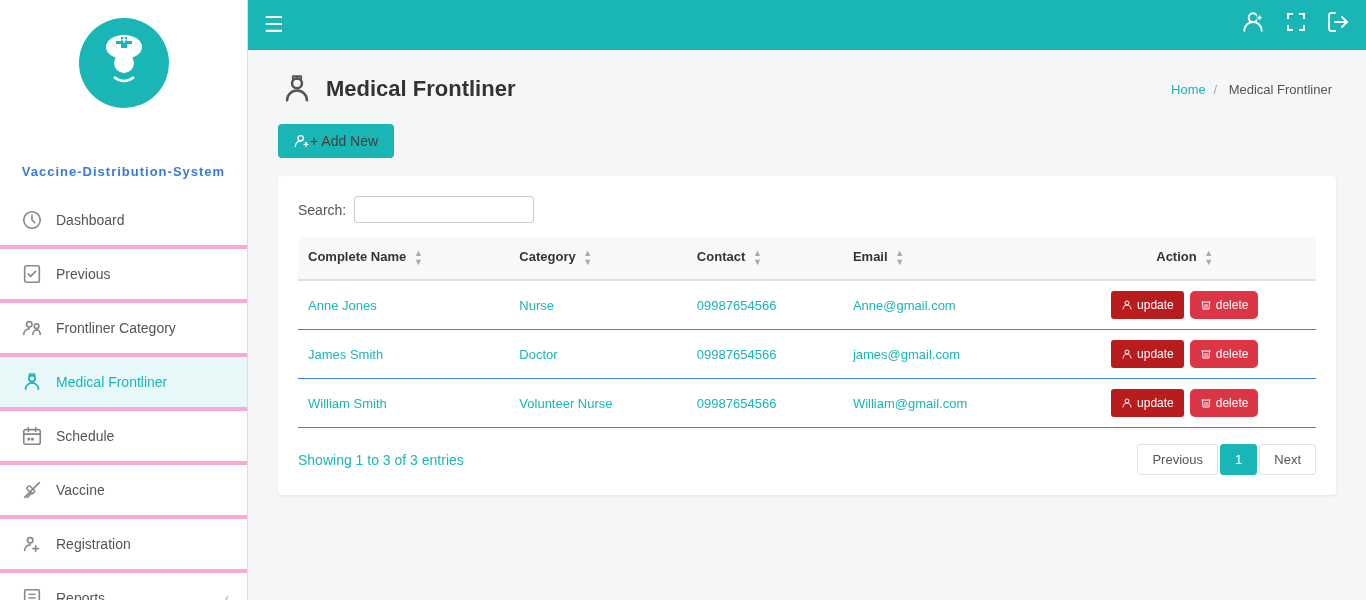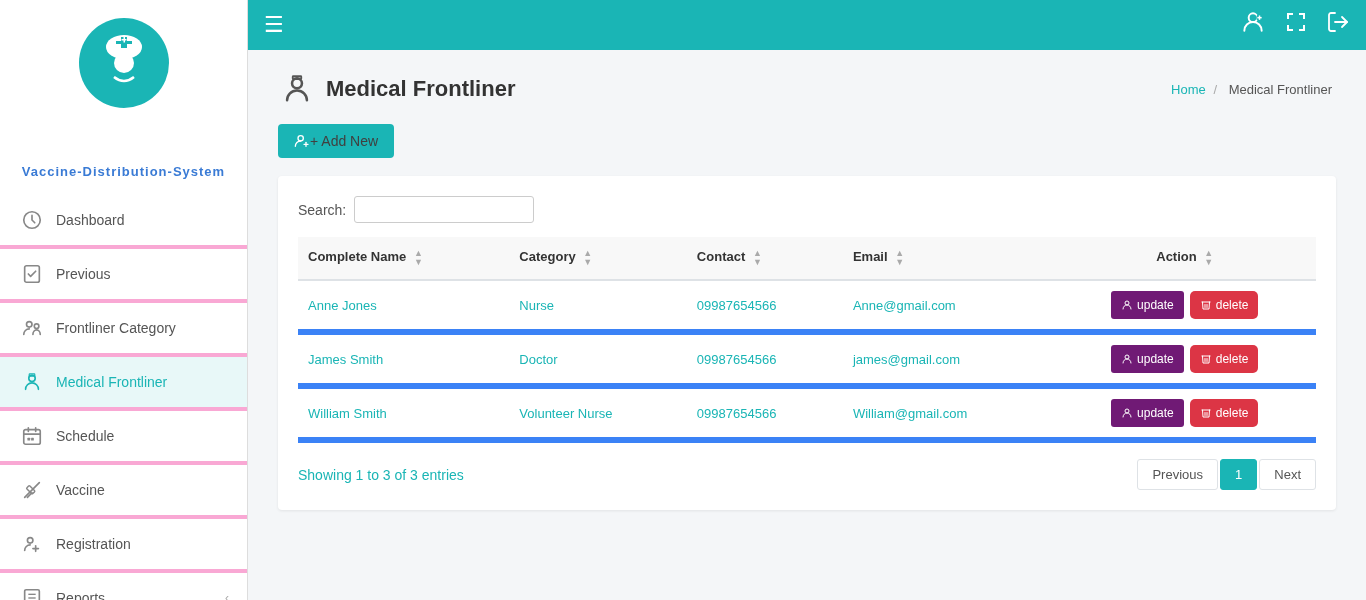--- a/index.html
+++ b/index.html
@@ -203,29 +203,29 @@
     thead th .sort-icons {
       display: inline-flex;
       flex-direction: column;
       margin-left: 4px;
       font-size: 9px;
       color: #aaa;
       vertical-align: middle;
       line-height: 1;
     }
     thead th.action-col { text-align: center; }
-    tbody tr { border-bottom: 6px solid #3b82f6; }
+    tbody tr { border-bottom: 1px solid #3b82f6; }
     tbody td {
       padding: 10px 10px;
       color: #1ab5b5;
       vertical-align: middle;
     }
 
     .btn-update {
-      background: #701a75;
+      background: #b91c1c;
       color: #fff;
       border: none;
       border-radius: 3px;
       padding: 5px 10px;
       font-size: 12px;
       cursor: pointer;
       display: inline-flex;
       align-items: center;
       gap: 4px;
     }

